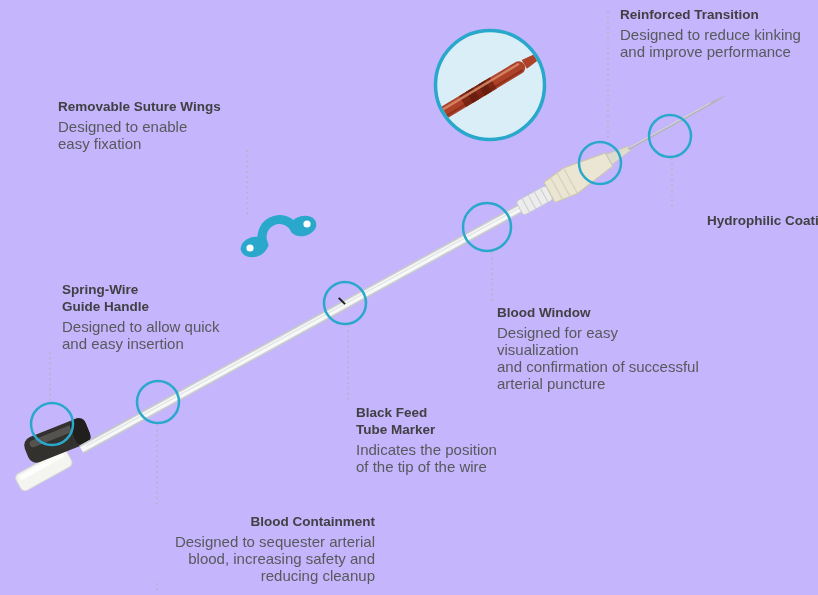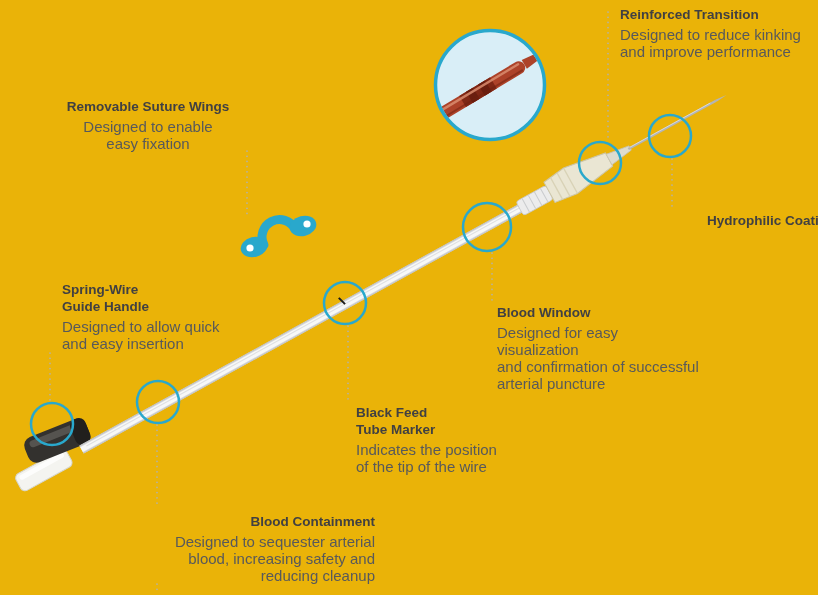--- a/index.html
+++ b/index.html
@@ -2,40 +2,40 @@
 <html style="--accent: #29a8cc; --title-text: #414042; --body-text: #58595b; --dashed-line: #b2b2b2; --magnifier-fill: #d9eef7; --catheter-red: #ad4229; --hub-cream: #eae6d3; --handle-dark: #33312e;"><head>
 <meta charset="utf-8">
 <style>
   * { margin: 0; padding: 0; box-sizing: border-box; }
   html, body { background: #ffffff; }
   body { font-family: "Liberation Sans", sans-serif; }
   .canvas {
     position: relative;
     width: 818px;
     height: 595px;
-    background: #eab308;
+    background: #c4b5fd;
     overflow: hidden;
   }
   .art { position: absolute; left: 0; top: 0; }
   .callout { position: absolute; }
   .callout-title {
     font-size: 13.5px;
     font-weight: bold;
     color: var(--title-text, #414042);
     line-height: 17px;
     white-space: pre-line;
   }
   .callout-desc {
     font-size: 15px;
     color: var(--body-text, #58595b);
     line-height: 17px;
     white-space: pre-line;
     margin-top: 3px;
   }
-  .align-right { text-align: center; }
+  .align-right { text-align: left; }
 </style>
 </head>
 <body>
 
 <div class="canvas">
 
   <svg class="art" width="818" height="595" viewBox="0 0 818 595">
     <defs>
       <clipPath id="magClip">
           <circle cx="490" cy="85" r="53"></circle>

